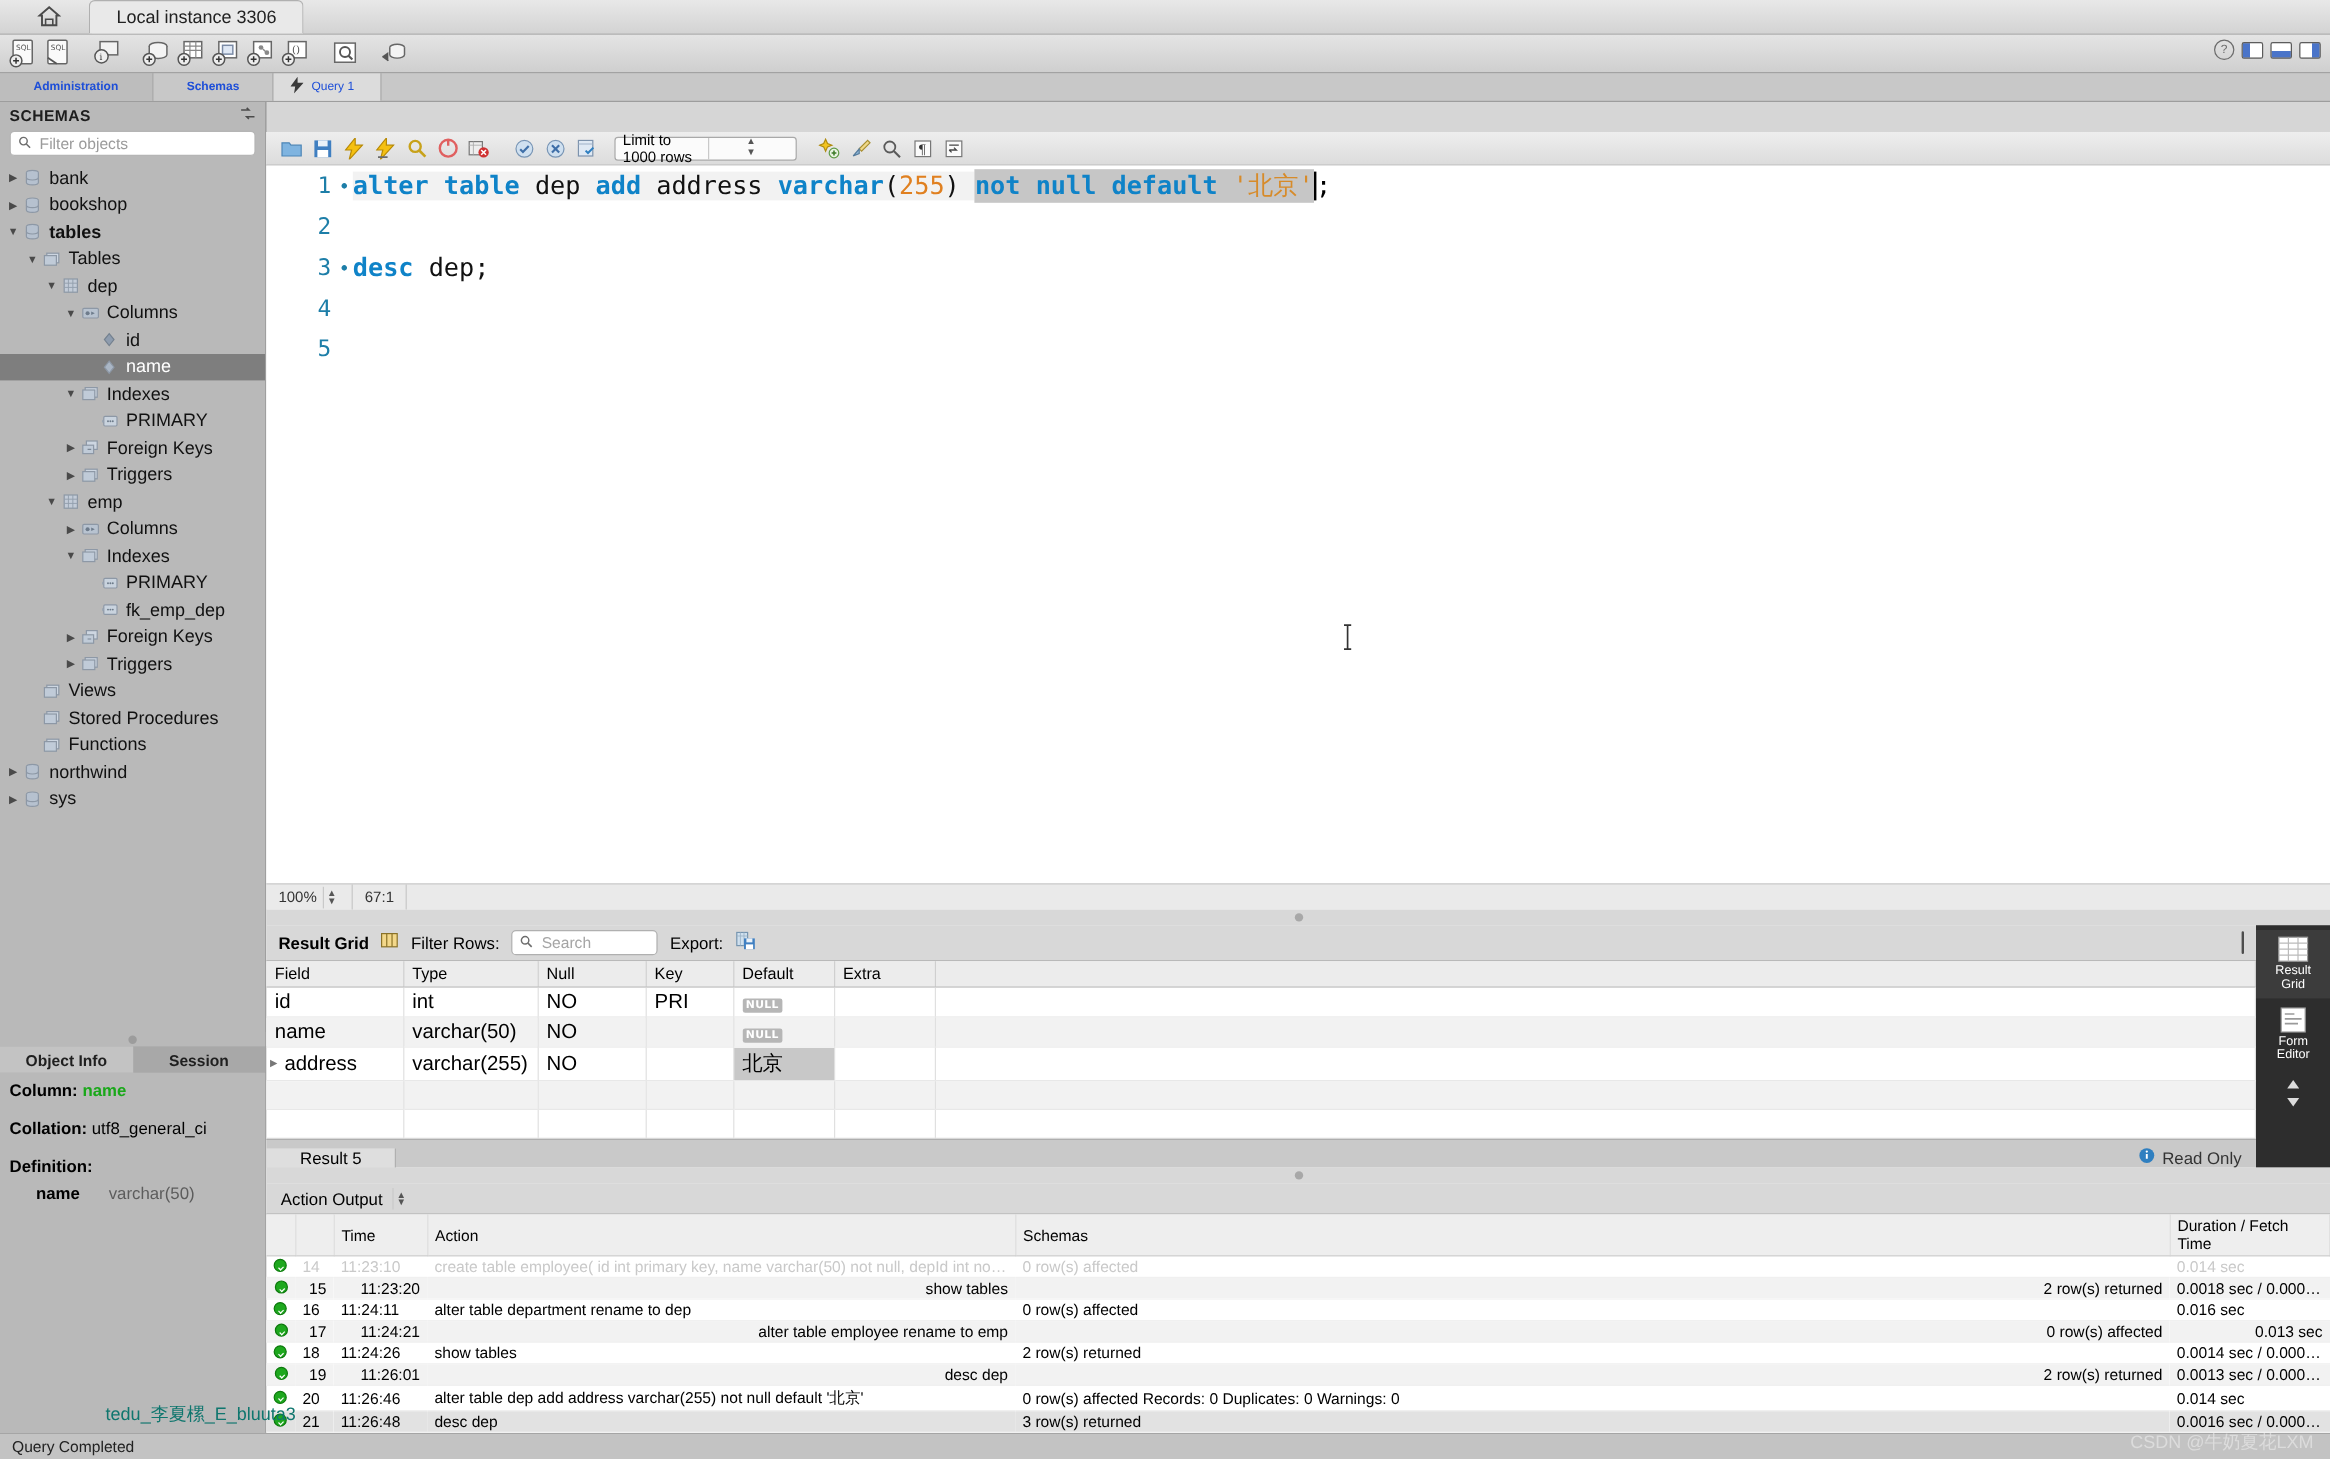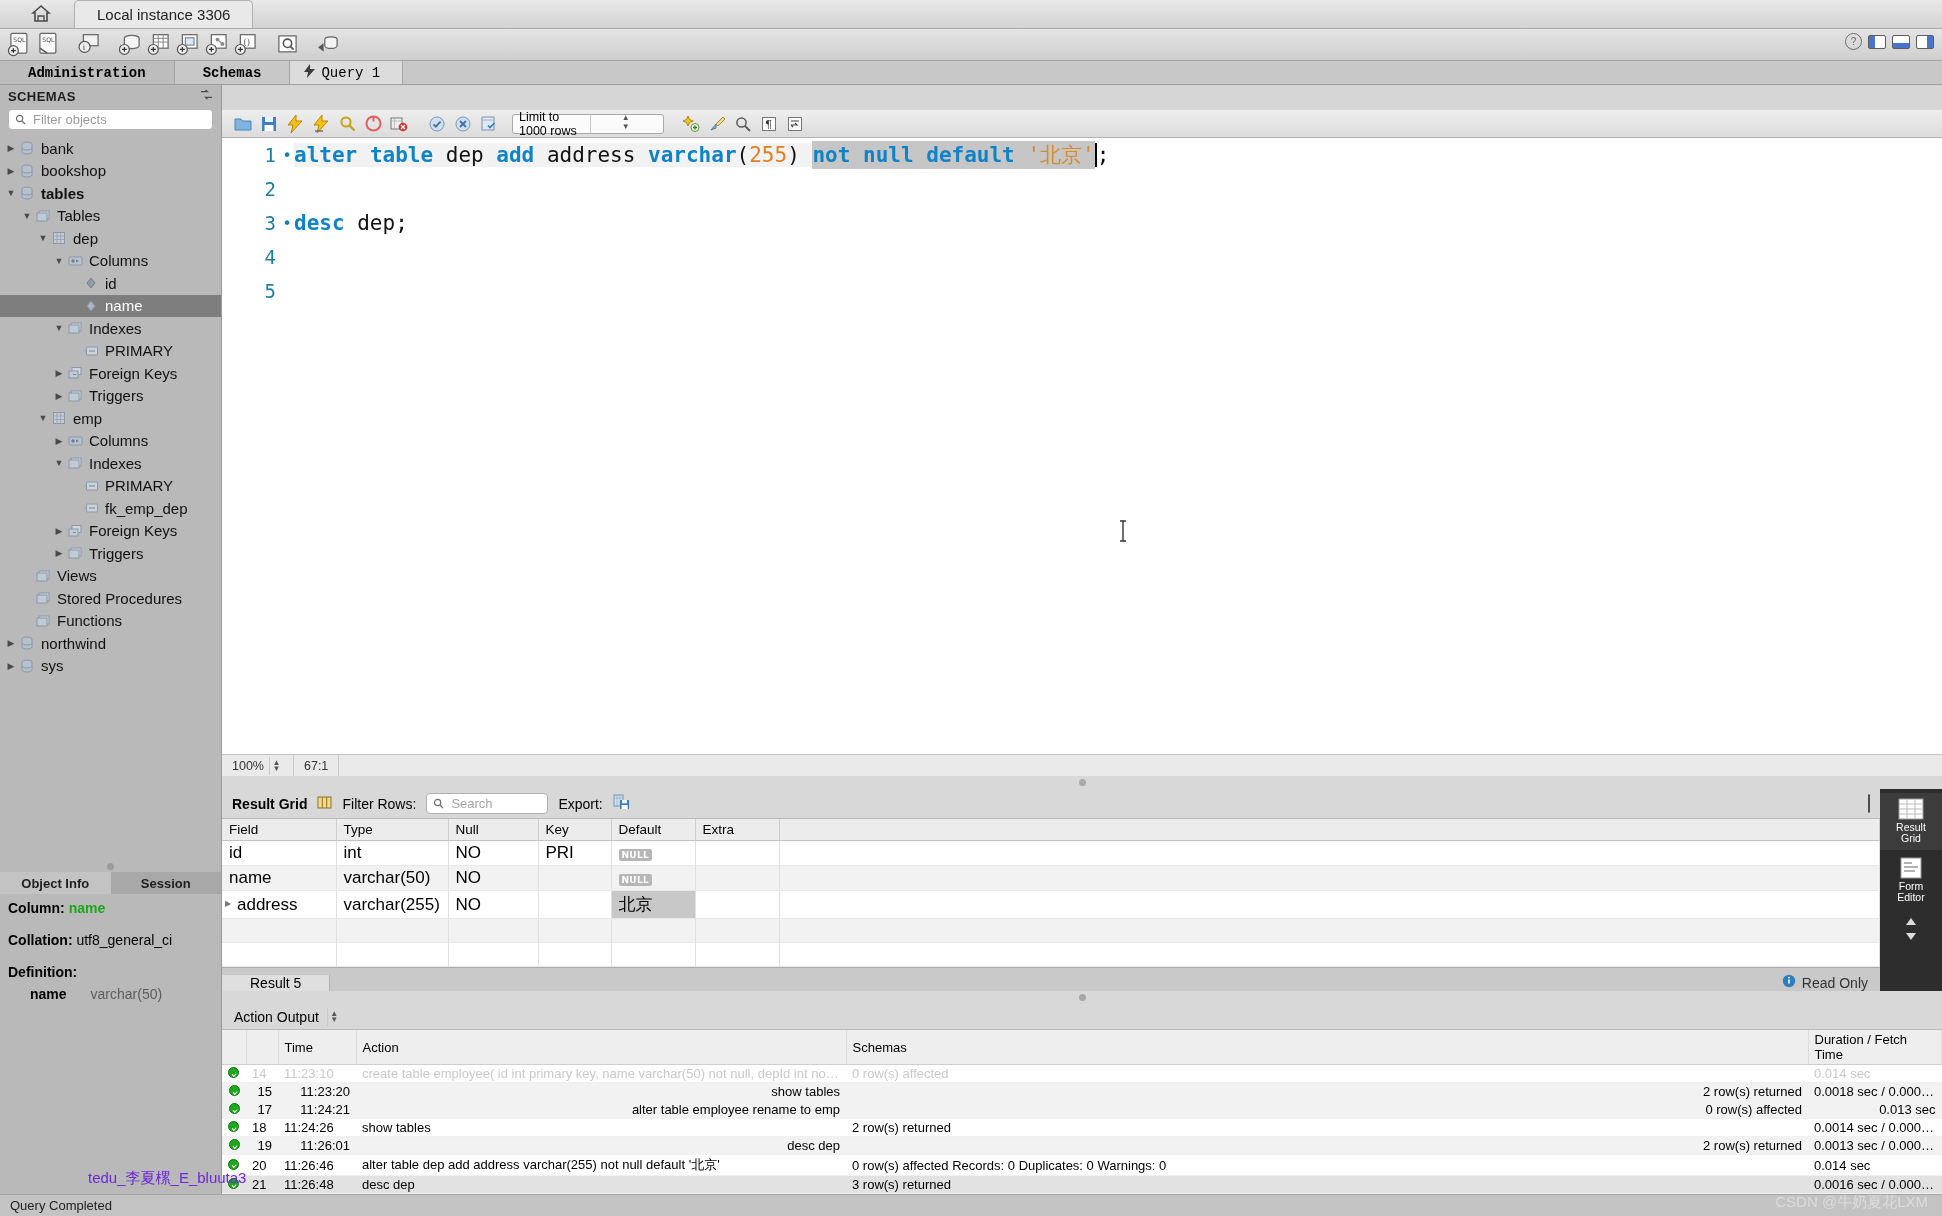--- a/index.html
+++ b/index.html
@@ -52,22 +52,22 @@
   .sq.r { background:linear-gradient(90deg,#fff 0 62%, #4a74c9 62% 100%); }
   .circ-ico { width:17px; height:17px; border:1.5px solid #6b6b6b; border-radius:50%;
               display:flex;align-items:center;justify-content:center;font-size:10px;color:#6b6b6b;cursor:pointer;}
   
   #tabsrow {
     height:24px; background:#c8c8c8; display:flex; align-items:stretch;
     border-bottom:1px solid #9d9d9d;
   }
   .ptab {
     padding:0 28px; display:flex; align-items:center; justify-content:center;
-    font-size:14px; font-weight:bold; color:#000000;
-    background:#bdbdbd; border-right:1px solid #a5a5a5; cursor:pointer;font-family:Liberation Mono, monospace;
+    font-size:10px; font-weight:bold; color:#1d4ed8;
+    background:#bdbdbd; border-right:1px solid #a5a5a5; cursor:pointer;
   }
   .ptab.sel { background:#c8c8c8; }
   .ptab.qtab { background:#dcdcdc; font-weight:normal; padding:0 22px 0 14px; gap:6px;}
   
   #body { display:flex; height:calc(1216px - 29px - 32px - 24px - 22px); }
   
   #left { width:222px; background:#b9b9b9; display:flex; flex-direction:column;
           border-right:1px solid #9a9a9a; flex:none;}
   .lp-head { height:22px; display:flex; align-items:center; padding:0 8px;
              font-size:13px; font-weight:bold; letter-spacing:.4px; color:#1d1d1d;}
@@ -181,21 +181,21 @@
   #aotable tr.alt td{background:#f2f2f2;text-align:right;}
   #aotable tr.last td{background:#e2e2e2;}
   #aotable tr.faded td{color:#c9c9c9;}
   .okdot{width:11px;height:11px;border-radius:50%;background:#1ea81e;
          border:1px solid #0d7a0d;display:inline-block;position:relative;}
   .okdot:after{content:"";position:absolute;left:2.5px;top:4.5px;width:3px;height:1.5px;
                border-left:1.5px solid #fff;border-bottom:1.5px solid #fff;transform:rotate(-45deg);}
   
   #botbar{height:22px;background:#c3c3c3;display:flex;align-items:center;padding:0 10px;
           font-size:13px;color:#222;border-top:1px solid #a5a5a5;}
-  #watermark-left{position:absolute;left:88px;bottom:28px;color:#6d28d9;font-size:15px;}
+  #watermark-left{position:absolute;left:88px;bottom:28px;color:#0f766e;font-size:15px;}
   #watermark-right{position:absolute;right:14px;bottom:4px;color:#dcdcdc;font-size:15px;}
 </style>
 </head>
 <body>
 
 <div id="titlebar">
   <div class="home-btn">
     <svg viewBox="0 0 20 20">
         <path d="M10 2 L2 9 h2 v8 h12 V9 h2 Z" fill="none" stroke="#4a4a4a" stroke-width="1.6"></path>
         <path d="M7 17 v-5 h6 v5" fill="none" stroke="#4a4a4a" stroke-width="1.3"></path>
@@ -979,20 +979,28 @@
             <td>0 row(s) affected</td>
             <td>0.014 sec</td>
           </tr>
           <tr class="alt">
             <td><span class="okdot"></span></td>
             <td>15</td>
             <td>11:23:20</td>
             <td>show tables</td>
             <td>2 row(s) returned</td>
             <td>0.0018 sec / 0.00002...</td>
+          </tr>
+          <tr class="">
+            <td><span class="okdot"></span></td>
+            <td>16</td>
+            <td>11:24:11</td>
+            <td>alter table department rename to dep</td>
+            <td>0 row(s) affected</td>
+            <td>0.016 sec</td>
           </tr>
           <tr class="alt">
             <td><span class="okdot"></span></td>
             <td>17</td>
             <td>11:24:21</td>
             <td>alter table employee rename to emp</td>
             <td>0 row(s) affected</td>
             <td>0.013 sec</td>
           </tr>
           <tr class="">

